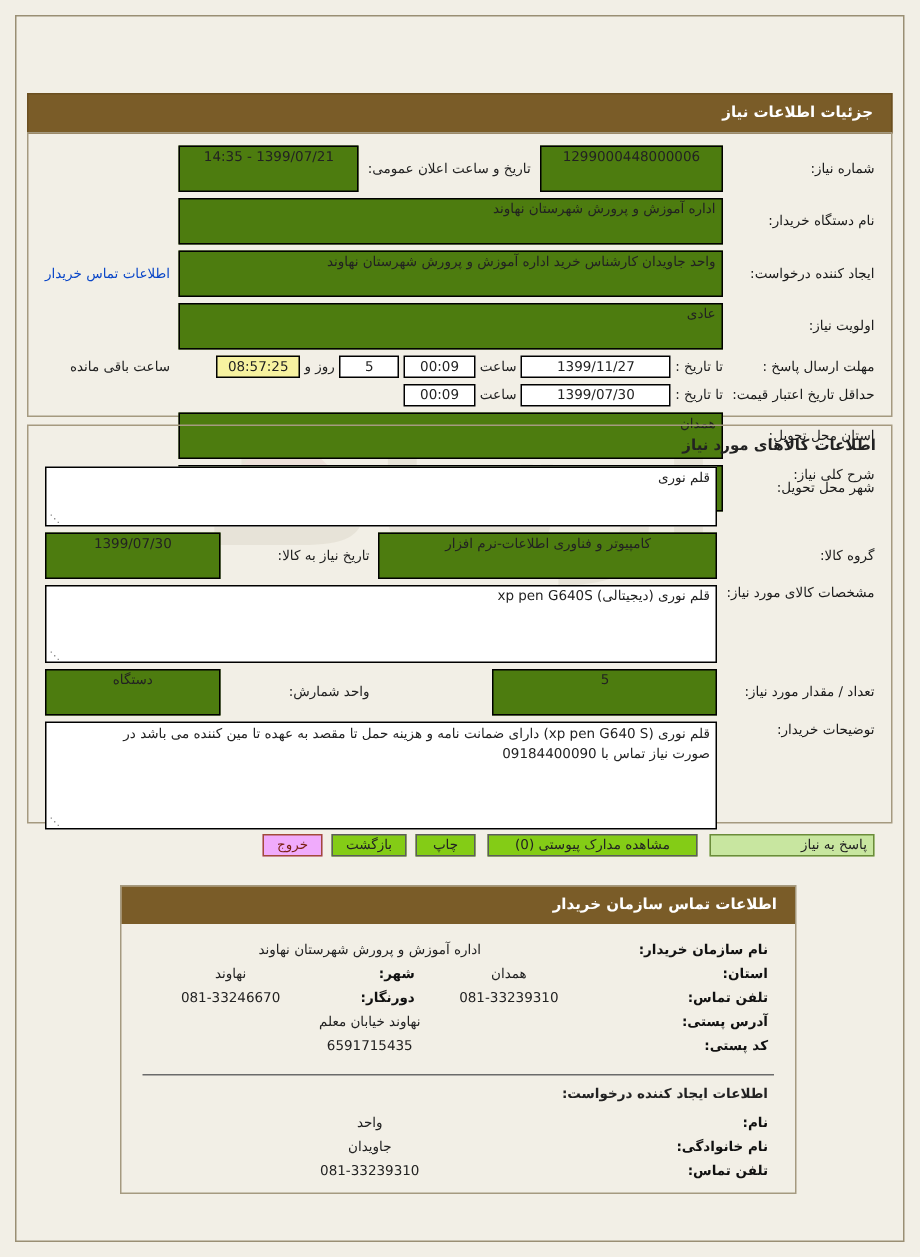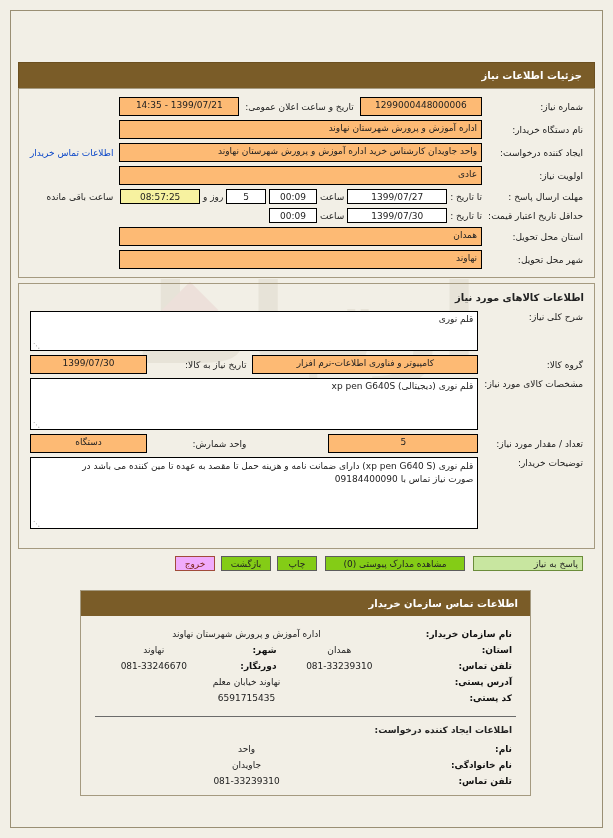--- a/index.html
+++ b/index.html
@@ -78,22 +78,22 @@
   }
   .lbl{
     text-align:right;
     white-space:nowrap;
     color:#1a1a1a;
     font-size:9px;
     width:95px;
   }
   .box{
     border:1px solid #000;
-    background:#fdba74;
-    height:19px;
+    background:#4d7c0f;
+    height:31px;
     line-height:15px;
     padding:0 4px;
     font-size:9px;
     text-align:center;
     box-sizing:border-box;
     overflow:hidden;
     white-space:nowrap;
   }
   .box.right{text-align:right;}
   .box.wide{width:100%;}
@@ -240,26 +240,26 @@
       <td class="lbl">اولویت نیاز:</td>
       <td colspan="3">
             <div class="box right wide">عادی</div>
           </td>
       <td></td>
     </tr>
     <tr>
       <td class="lbl">مهلت ارسال پاسخ :</td>
       <td colspan="3" style="text-align:right;">
         <span class="small-lbl">تا تاریخ :</span>
-        <span class="tbox" style="width:100px;">1399/07/27</span>
+        <span class="tbox" style="width:100px;">1399/11/27</span>
         <span class="small-lbl">ساعت</span>
         <span class="tbox" style="width:48px;">00:09</span>
         <span class="tbox" style="width:40px;">5</span>
         <span class="small-lbl">روز و</span>
-        <span class="timer" style="width:80px;">08:57:25</span>
+        <span class="timer" style="width:56px;">08:57:25</span>
       </td>
       <td class="small-lbl">ساعت باقی مانده</td>
     </tr>
     <tr>
       <td class="lbl">حداقل تاریخ اعتبار قیمت:</td>
       <td colspan="3" style="text-align:right;">
         <span class="small-lbl">تا تاریخ :</span>
         <span class="tbox" style="width:100px;">1399/07/30</span>
         <span class="small-lbl">ساعت</span>
         <span class="tbox" style="width:48px;">00:09</span>

